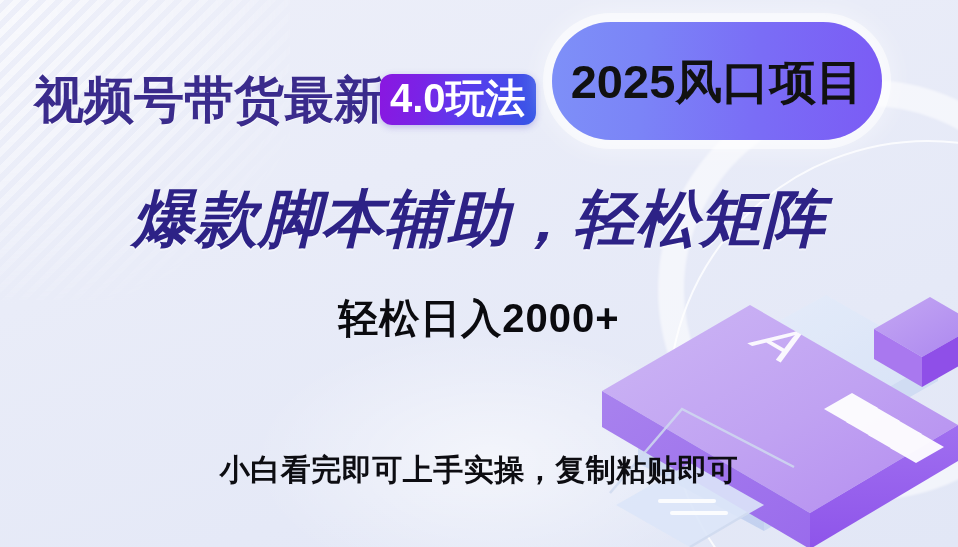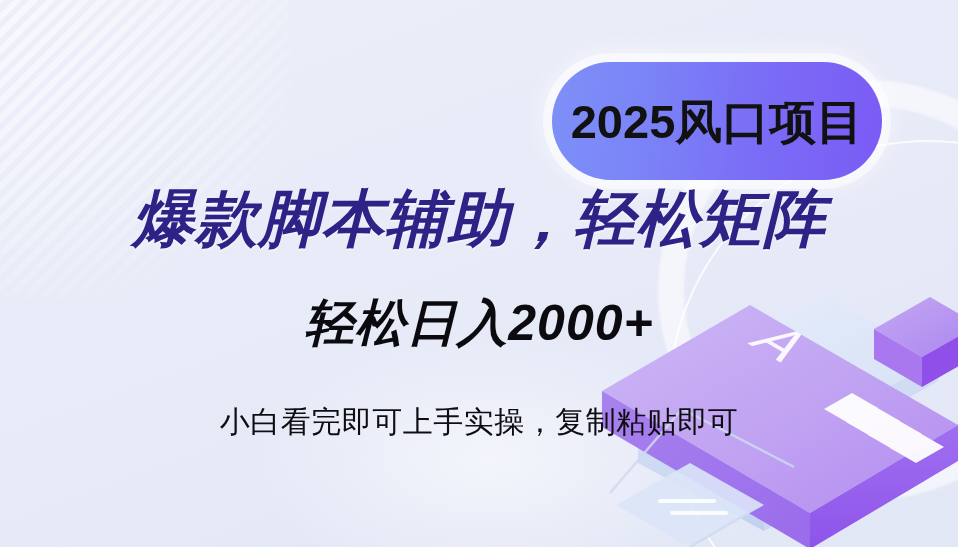--- a/index.html
+++ b/index.html
@@ -119,21 +119,20 @@
     width: 330px;
     height: 118px;
     border-radius: 59px;
     background: linear-gradient(95deg, #7e90f8 0%, #7b84f7 28%, #7a6df6 62%, #7b5bf5 100%);
     box-shadow:
       0 0 0 9px rgba(255,255,255,0.55),
       0 0 26px 10px rgba(255,255,255,0.45);
     display: flex;
     align-items: center;
     justify-content: center;
-    margin-top: 40px;
   }
   .pill-2025-text {
     font-size: 47px;
     font-weight: 700;
     color: #111111;
     letter-spacing: 0px;
     white-space: nowrap;
     line-height: 1;
   }
 
@@ -156,43 +155,43 @@
   }
 
   
   .row-3 {
     left: 0;
     right: 0;
     top: 298px;
     justify-content: center;
   }
   .line3-text {
-    font-size: 50px;
+    font-size: 40px;
     font-weight: 700;
     color: #0b0b0f;
     letter-spacing: 1px;
     line-height: 1;
     white-space: nowrap;
-    font-style: italic;
   }
 
   
   .row-4 {
     left: 0;
     right: 0;
     top: 407px;
     justify-content: center;
   }
   .line4-text {
     font-size: 30px;
-    font-weight: 400;
+    font-weight: 700;
     color: #0d0d12;
     letter-spacing: 0.5px;
     line-height: 1;
     white-space: nowrap;
+    margin-top: 48px;
   }
 </style>
 </head>
 <body>
 
 <div class="poster">
 
   <div class="bg-stripes"></div>
   <div class="bg-arc"></div>
   <div class="bg-arc2"></div>
@@ -270,20 +269,24 @@
       <path d="M 18 108 L 92 66 L 166 108 L 92 150 Z" fill="#dce6f8" opacity="0.9"></path>
       <g stroke="#ffffff" stroke-width="4" opacity="0.9" stroke-linecap="round">
         <line x1="62" y1="104" x2="116" y2="104"></line>
         <line x1="74" y1="116" x2="128" y2="116"></line>
       </g>
       <path d="M 12 96 L 84 12 L 196 70" fill="none" stroke="#cfd9ee" stroke-width="2.5" opacity="0.85"></path>
       <path d="M 92 150 L 150 116" fill="none" stroke="#cfd9ee" stroke-width="2.5" opacity="0.85"></path>
     </svg>
   </div>
 
+  <div class="row row-1">
+    <span class="line1-text">视频号带货最新</span>
+    <span class="badge-40">4.0玩法</span>
+  </div>
 
   <div class="pill-2025">
     <span class="pill-2025-text">2025风口项目</span>
   </div>
 
   <div class="row row-2">
     <span class="line2-text">爆款脚本辅助，轻松矩阵</span>
   </div>
 
   <div class="row row-3">

